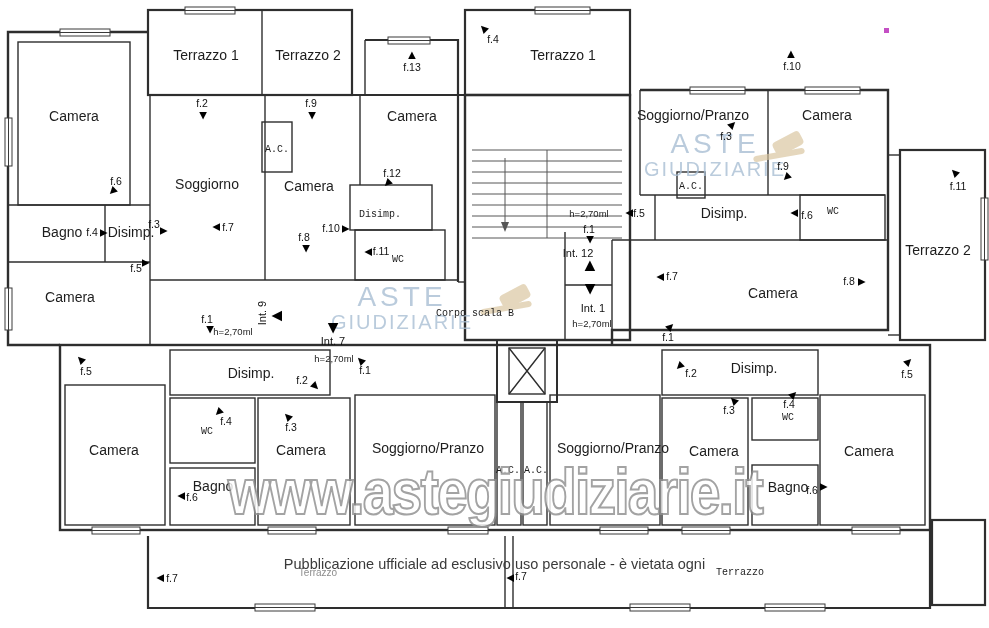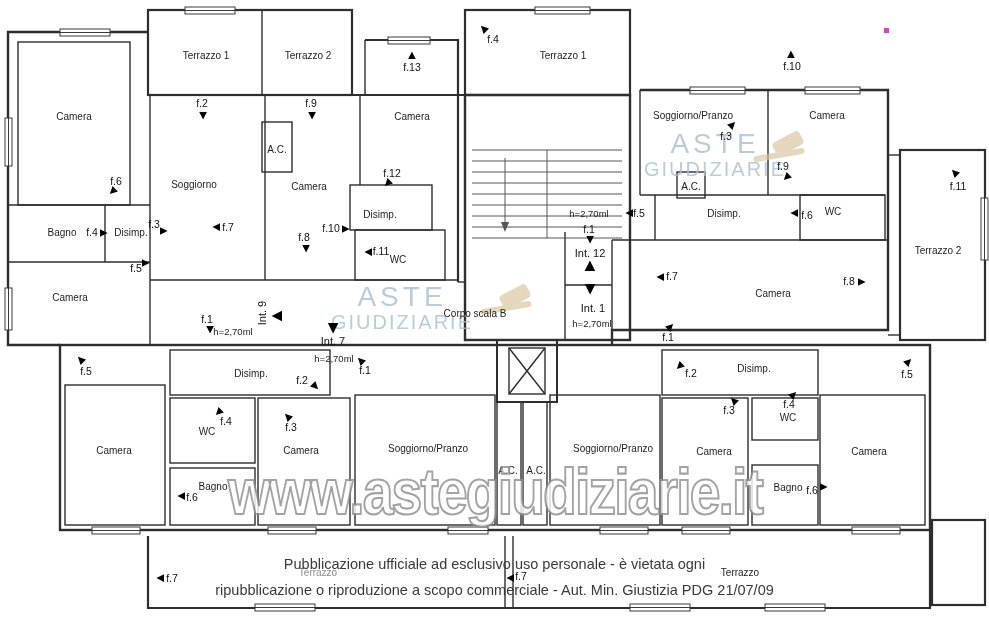--- a/index.html
+++ b/index.html
@@ -1,20 +1,20 @@
 <!DOCTYPE html>
 <html style="--logo-blue: #a9bfd4; --gavel-tan: #d8c39b; --site-fill: #ffffff; --site-outline: #8f8f8f;"><head>
 <meta charset="utf-8">
 <style>
   html,body{margin:0;padding:0;background:#fff;}
   .stage{position:relative;width:989px;height:628px;background:#ffffff;overflow:hidden;
          font-family:"Liberation Sans",sans-serif;}
   .stage svg{position:absolute;left:0;top:0;}
-  .lbl{position:absolute;transform:translate(-50%,-50%);font-size:10px;color:#1d1d1d;white-space:nowrap;z-index:4;}
-  .lbl.sm{font-size:10px;}
+  .lbl{position:absolute;transform:translate(-50%,-50%);font-size:14px;color:#1d1d1d;white-space:nowrap;z-index:4;}
+  .lbl.sm{font-size:10px;font-family:Liberation Mono, monospace;}
   .lbl.faint{font-size:10px;color:#8d8d8d;}
   .hnote{position:absolute;transform:translate(-50%,-50%);font-size:9.5px;color:#222;white-space:nowrap;z-index:4;}
   .unit{position:absolute;transform:translate(-50%,-50%);font-size:11px;color:#111;white-space:nowrap;z-index:4;}
   .unit.vert{transform:translate(-50%,-50%) rotate(-90deg);}
   .flabel{position:absolute;transform:translate(-50%,-50%);font-size:10.5px;color:#111;white-space:nowrap;z-index:5;}
   .tri{position:absolute;transform:translate(-50%,-50%);font-size:13px;line-height:1;color:#000;z-index:5;}
   .tri.big{font-size:18px;}
   .logo{position:absolute;text-align:center;color:var(--logo-blue,#a9bfd4);opacity:.8;z-index:3;}
   .logo .l1{font-size:28px;letter-spacing:4px;line-height:1;font-weight:normal;}
   .logo .l2{font-size:20px;letter-spacing:2px;line-height:1.1;}
@@ -170,32 +170,31 @@
     <div class="l2">GIUDIZIARIE</div>
   </div>
   <div class="gavel" style="left:472px;top:283px;">
     <div class="head"></div>
       <div class="handle"></div>
   </div>
 
   <div class="site-watermark">www.astegiudiziarie.it</div>
 
   <div class="disclaimer d1">Pubblicazione ufficiale ad esclusivo uso personale - è vietata ogni</div>
-  <div class="disclaimer d2">ripubblicazione o riproduzione a scopo commerciale - Aut. Min. Giustizia PDG 21/07/09</div>
 
   <div class="magenta-dot"></div>
 <span class="lbl " style="left: 74px; top: 116px;">Camera</span>
     <span class="lbl " style="left: 206px; top: 55px;">Terrazzo 1</span>
     <span class="lbl " style="left: 308px; top: 55px;">Terrazzo 2</span>
     <span class="lbl " style="left: 412px; top: 116px;">Camera</span>
     <span class="lbl " style="left: 563px; top: 55px;">Terrazzo 1</span>
     <span class="lbl " style="left: 693px; top: 115px;">Soggiorno/Pranzo</span>
     <span class="lbl " style="left: 827px; top: 115px;">Camera</span>
     <span class="lbl sm" style="left: 277px; top: 149px;">A.C.</span>
-    <span class="lbl " style="left: 194px; top: 184px; text-align: right;">Soggiorno</span>
+    <span class="lbl " style="left: 207px; top: 184px; text-align: right;">Soggiorno</span>
     <span class="lbl " style="left: 309px; top: 186px;">Camera</span>
     <span class="lbl sm" style="left: 691px; top: 186px;">A.C.</span>
     <span class="lbl sm" style="left: 380px; top: 214px;">Disimp.</span>
     <span class="lbl sm" style="left: 398px; top: 259px;">WC</span>
     <span class="lbl " style="left: 62px; top: 232px;">Bagno</span>
     <span class="lbl " style="left: 131px; top: 232px;">Disimp.</span>
     <span class="lbl " style="left: 724px; top: 213px;">Disimp.</span>
     <span class="lbl sm" style="left: 833px; top: 211px;">WC</span>
     <span class="lbl " style="left: 70px; top: 297px;">Camera</span>
     <span class="lbl " style="left: 773px; top: 293px;">Camera</span>
@@ -210,21 +209,21 @@
     <span class="lbl sm" style="left: 508px; top: 470px;">A.C.</span>
     <span class="lbl sm" style="left: 536px; top: 470px;">A.C.</span>
     <span class="lbl " style="left: 613px; top: 448px;">Soggiorno/Pranzo</span>
     <span class="lbl " style="left: 714px; top: 451px;">Camera</span>
     <span class="lbl " style="left: 754px; top: 368px;">Disimp.</span>
     <span class="lbl sm" style="left: 788px; top: 417px;">WC</span>
     <span class="lbl " style="left: 788px; top: 487px;">Bagno</span>
     <span class="lbl " style="left: 869px; top: 451px;">Camera</span>
     <span class="lbl faint" style="left: 318px; top: 572px;">Terrazzo</span>
     <span class="lbl sm" style="left: 740px; top: 572px;">Terrazzo</span>
-    <span class="unit" style="left: 590px; top: 253px;">Int. 12</span>
+    <span class="unit" style="left: 578px; top: 253px;">Int. 12</span>
     <span class="unit" style="left: 593px; top: 308px;">Int. 1</span>
     <span class="unit" style="left: 333px; top: 341px;">Int. 7</span>
     <span class="unit vert" style="left: 262px; top: 313px;">Int. 9</span>
     <span class="hnote" style="left: 589px; top: 213px;">h=2,70ml</span>
     <span class="hnote" style="left: 233px; top: 331px;">h=2,70ml</span>
     <span class="hnote" style="left: 334px; top: 358px;">h=2,70ml</span>
     <span class="hnote" style="left: 592px; top: 323px;">h=2,70ml</span>
     <span class="tri" style="left: 203px; top: 116px; transform: translate(-50%, -50%) rotate(180deg);">▲</span>
     <span class="flabel" style="left: 202px; top: 103px;">f.2</span>
     <span class="tri" style="left: 312px; top: 116px; transform: translate(-50%, -50%) rotate(180deg);">▲</span>

